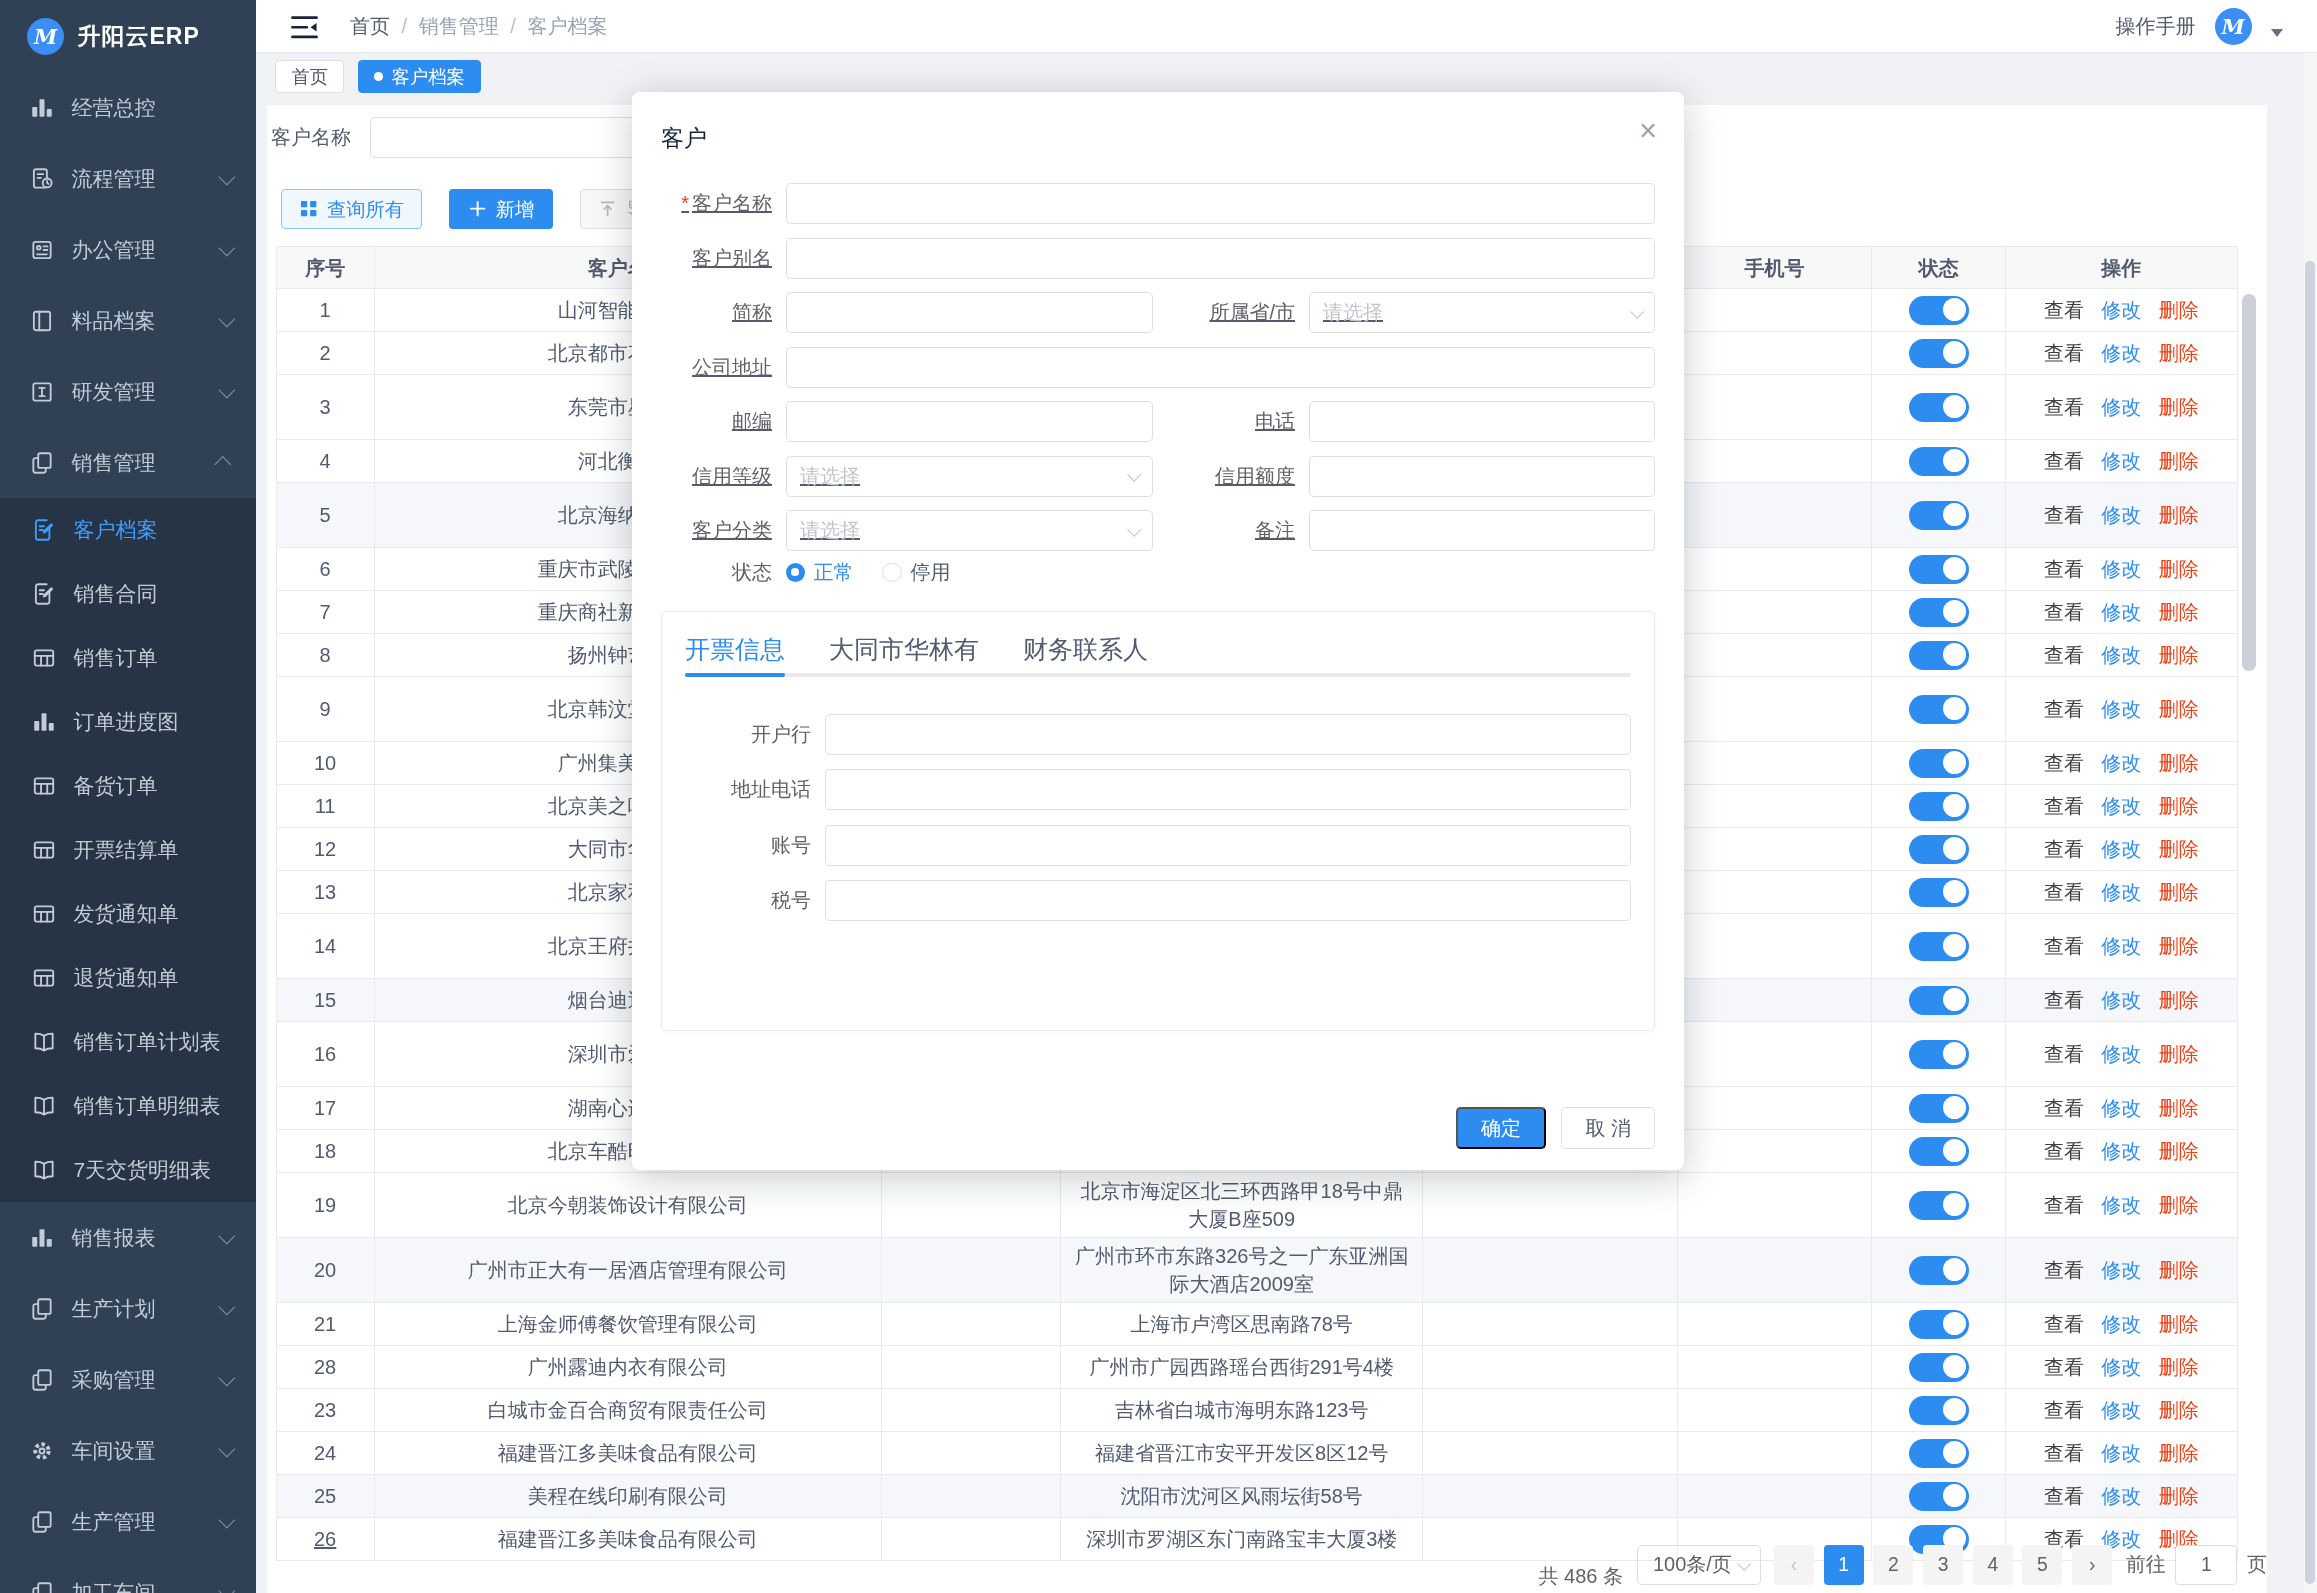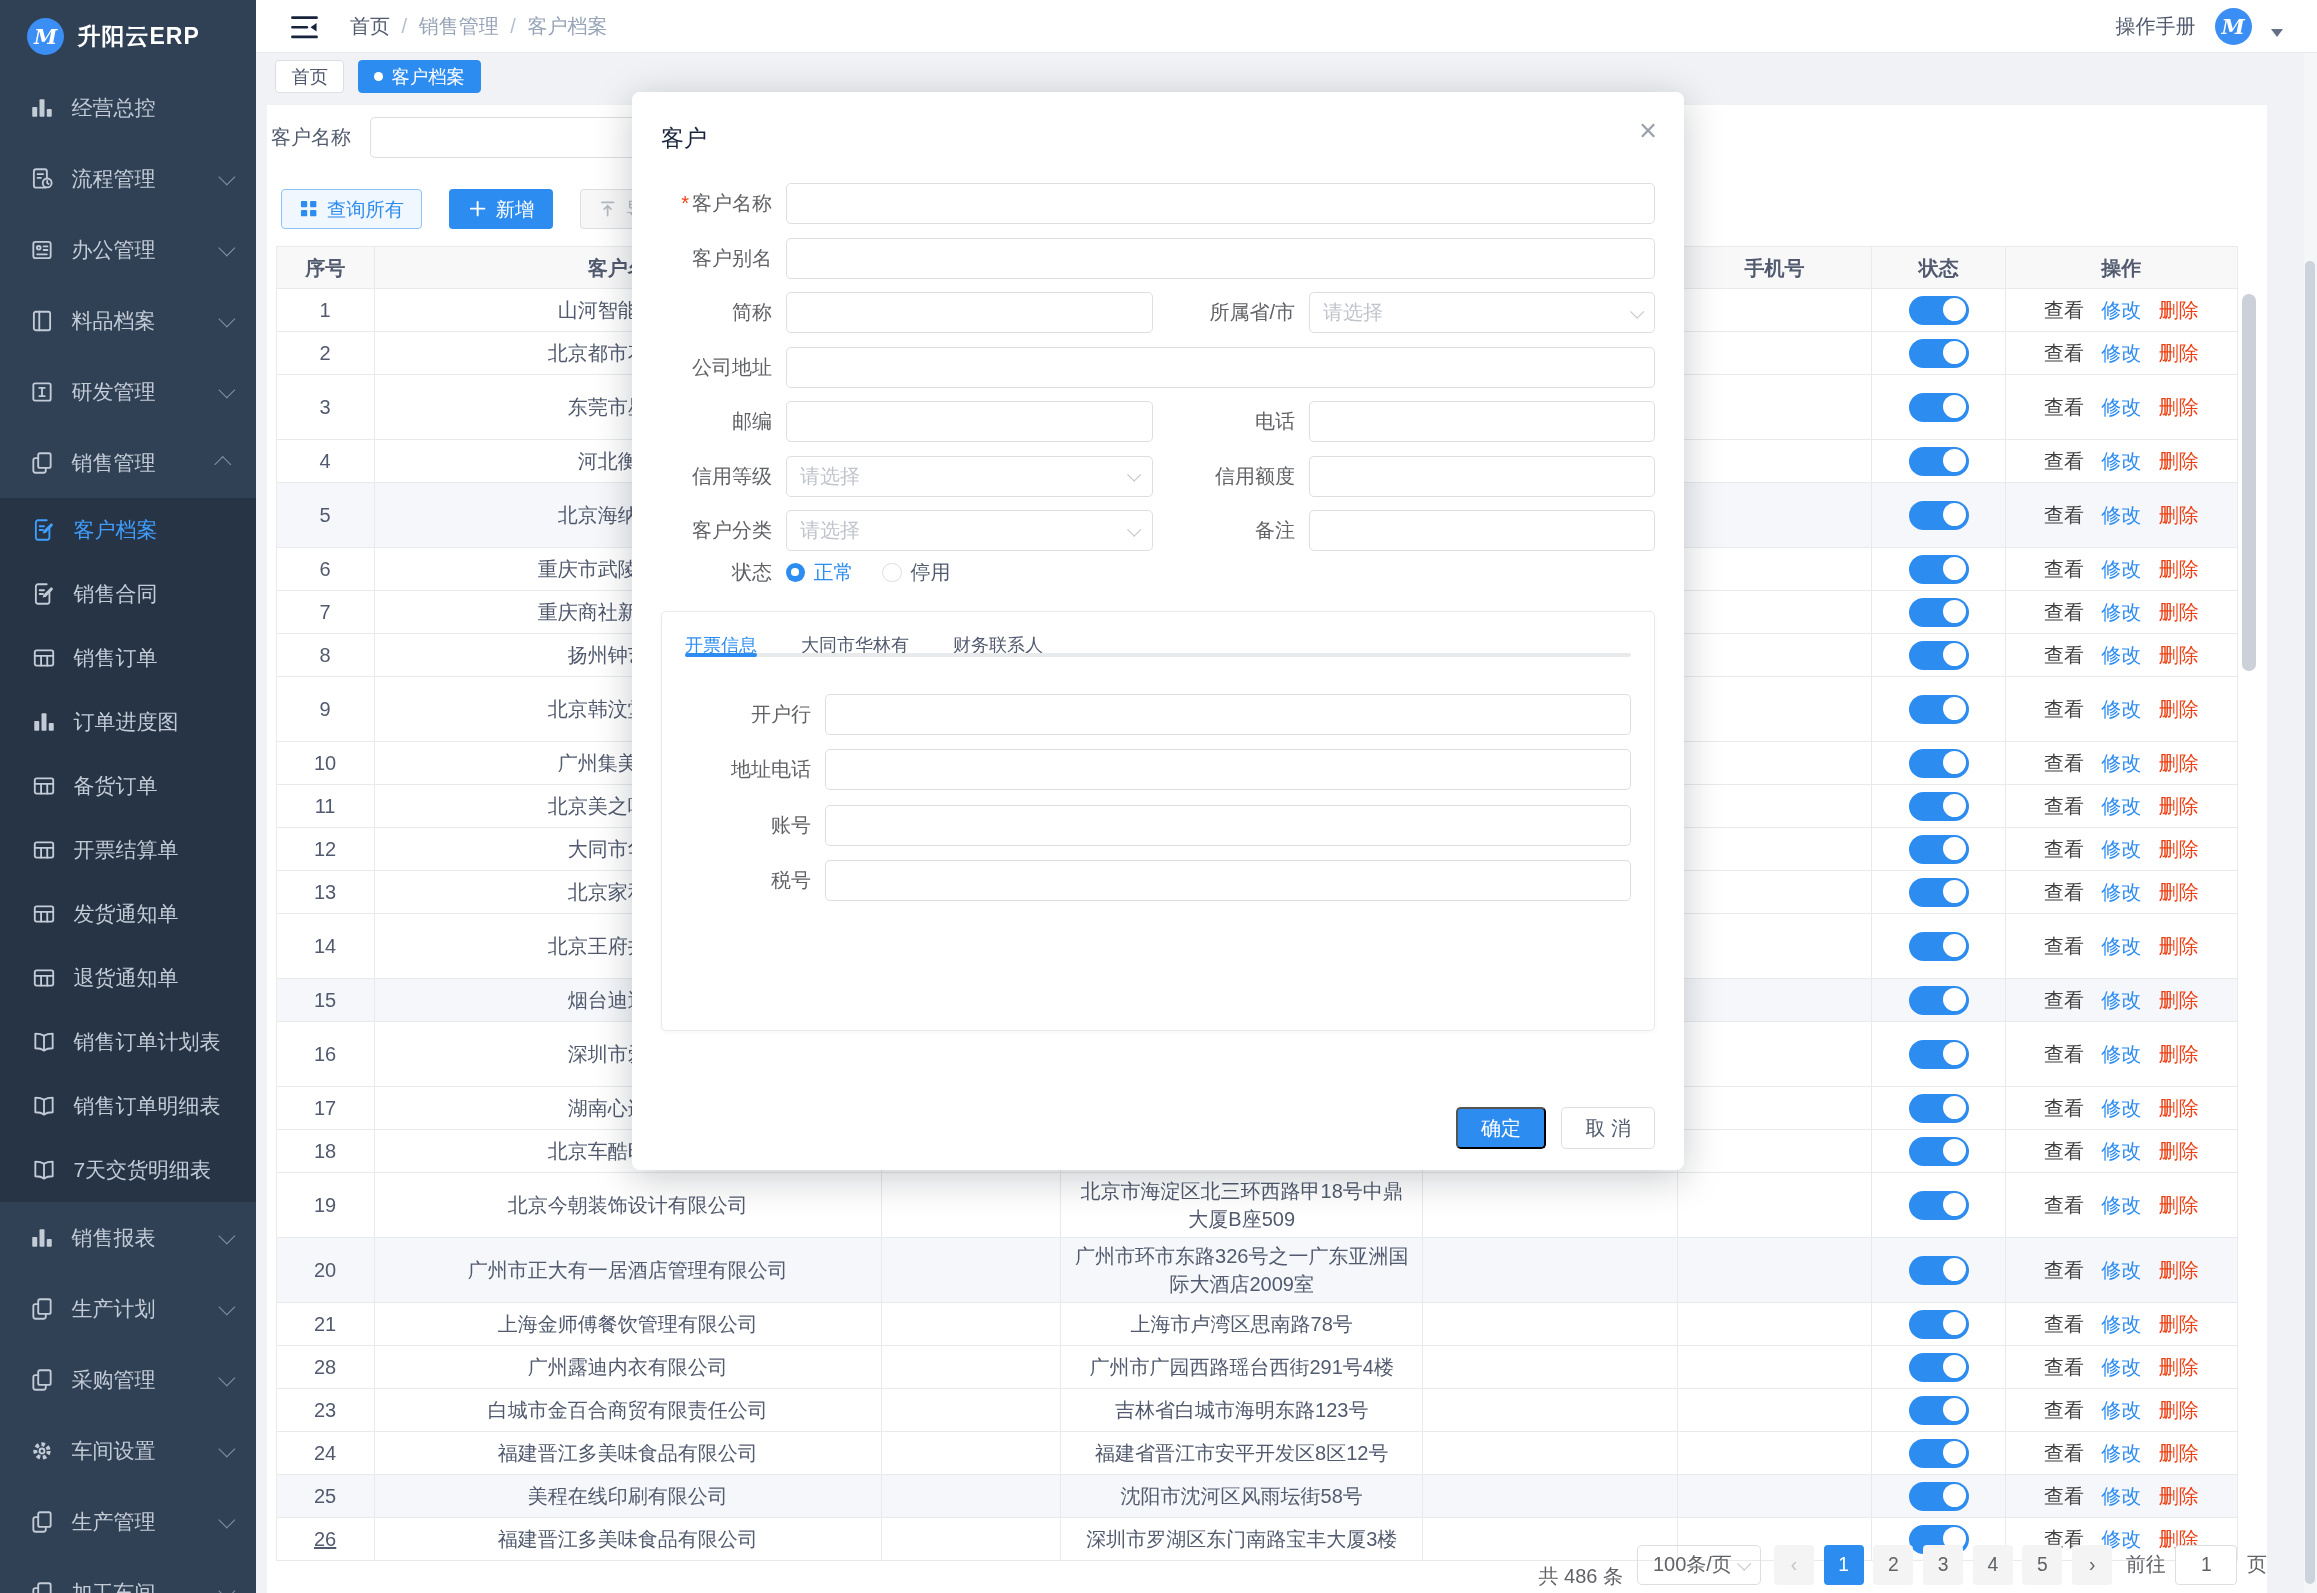--- a/index.html
+++ b/index.html
@@ -95,21 +95,21 @@
   
   .tbl-scroll-thumb { position:absolute; left:2242px; top:294px; width:13.5px; height:377px; border-radius:6.8px; background:#ccd0d9; z-index:2; }
   .page-scroll { position:absolute; right:0; top:53px; width:13.5px; height:1540px; background:#f5f6f8; z-index:6; }
   .page-scroll .thumb { position:absolute; left:1.9px; top:208px; width:9.7px; height:1323px; border-radius:4.8px; background:#cdd3dd; }
 
   
   .modal { position:absolute; left:632px; top:92px; width:1052px; height:1078px; background:#fff; border-radius:7.7px;
       box-shadow:0 7.7px 39px rgba(7,17,27,0.22); z-index:20; padding:0 29px; }
   .modal-close { position:absolute; top:23px; right:27px; font-size:31px; color:#9aa1ab; cursor:pointer; line-height:1; }
   .modal-title { padding-top:31px; font-size:23px; color:#17233d; }
-  .mform { margin-top:29px; display:flex; flex-direction:column; gap:13.5px; }
+  .mform { margin-top:29px; display:flex; flex-direction:column; gap:13.5px;text-decoration:underline; }
   .mrow { display:grid; grid-template-columns:111px 1fr; column-gap:13.5px; align-items:center; }
   .mrow.pair { grid-template-columns:111px 367px 129px 1fr; }
   .mlabel { text-align:right; color:#606266; font-size:20px; white-space:nowrap; }
   .req { color:#ed4014; margin-right:2.9px; }
   .minput { height:41px; border:1px solid #dcdee2; border-radius:4.8px; background:#fff; width:100%;
       font-size:20px; padding:0 13.5px; color:#515a6e; outline:none; font-family:inherit; }
   .mselect { height:41px; border:1px solid #dcdee2; border-radius:4.8px; display:flex; align-items:center;
       justify-content:space-between; padding:0 13.5px; cursor:pointer; }
   .placeholder { color:#c0c4cc; }
   .status-row { display:grid; grid-template-columns:111px 1fr; column-gap:13.5px; align-items:center; margin-top:7.7px; }
@@ -117,21 +117,21 @@
   .radio { display:flex; align-items:center; gap:8.7px; cursor:pointer; }
   .radio-dot { width:19.3px; height:19.3px; border-radius:50%; }
   .radio.sel .radio-dot { background:#2d8cf0; position:relative; }
   .radio.sel .radio-dot::after { content:""; position:absolute; left:5.8px; top:5.8px; width:7.7px; height:7.7px; border-radius:50%; background:#fff; }
   .radio.unsel .radio-dot { background:#fff; border:1.4px solid #dcdee2; }
   .radio.sel .radio-label { color:#2d8cf0; }
   .radio.unsel .radio-label { color:#515a6e; }
   .panel { margin-top:25px; border:1px solid #e8eaec; border-radius:4.8px; height:420px; padding:0 23px;
       box-shadow:0 1px 4.8px rgba(0,0,0,0.04); }
   .ptabs { display:flex; gap:44px; padding-top:21px; position:relative; }
-  .ptab { font-size:18px; color:#515a6e; padding-bottom:0; cursor:pointer; position:relative; }
+  .ptab { font-size:25px; color:#515a6e; padding-bottom:11px; cursor:pointer; position:relative; }
   .ptab.active { color:#2d8cf0; }
   .ptab.active::after { content:""; position:absolute; left:0; right:0; bottom:0; height:3.9px; background:#2d8cf0; border-radius:1.9px; z-index:1; }
   .ptrack { height:3.9px; background:#e8eaec; border-radius:1.9px; margin:0 0px; position:relative; top:-3.9px; }
   .pform { margin-top:33px; display:flex; flex-direction:column; gap:14.5px; }
   .prow { display:grid; grid-template-columns:126px 1fr; column-gap:13.5px; align-items:center; }
   .modal-footer { position:absolute; right:29px; bottom:21px; display:flex; gap:15.4px; }
   .mbtn { height:42px; border-radius:4.8px; display:flex; align-items:center; justify-content:center;
       font-size:20px; cursor:pointer; padding:0 23px; }
   .mbtn-ok { background:#2d8cf0; color:#fff; }
   .mbtn-cancel { background:#fff; border:1px solid #dcdee2; color:#515a6e; }

